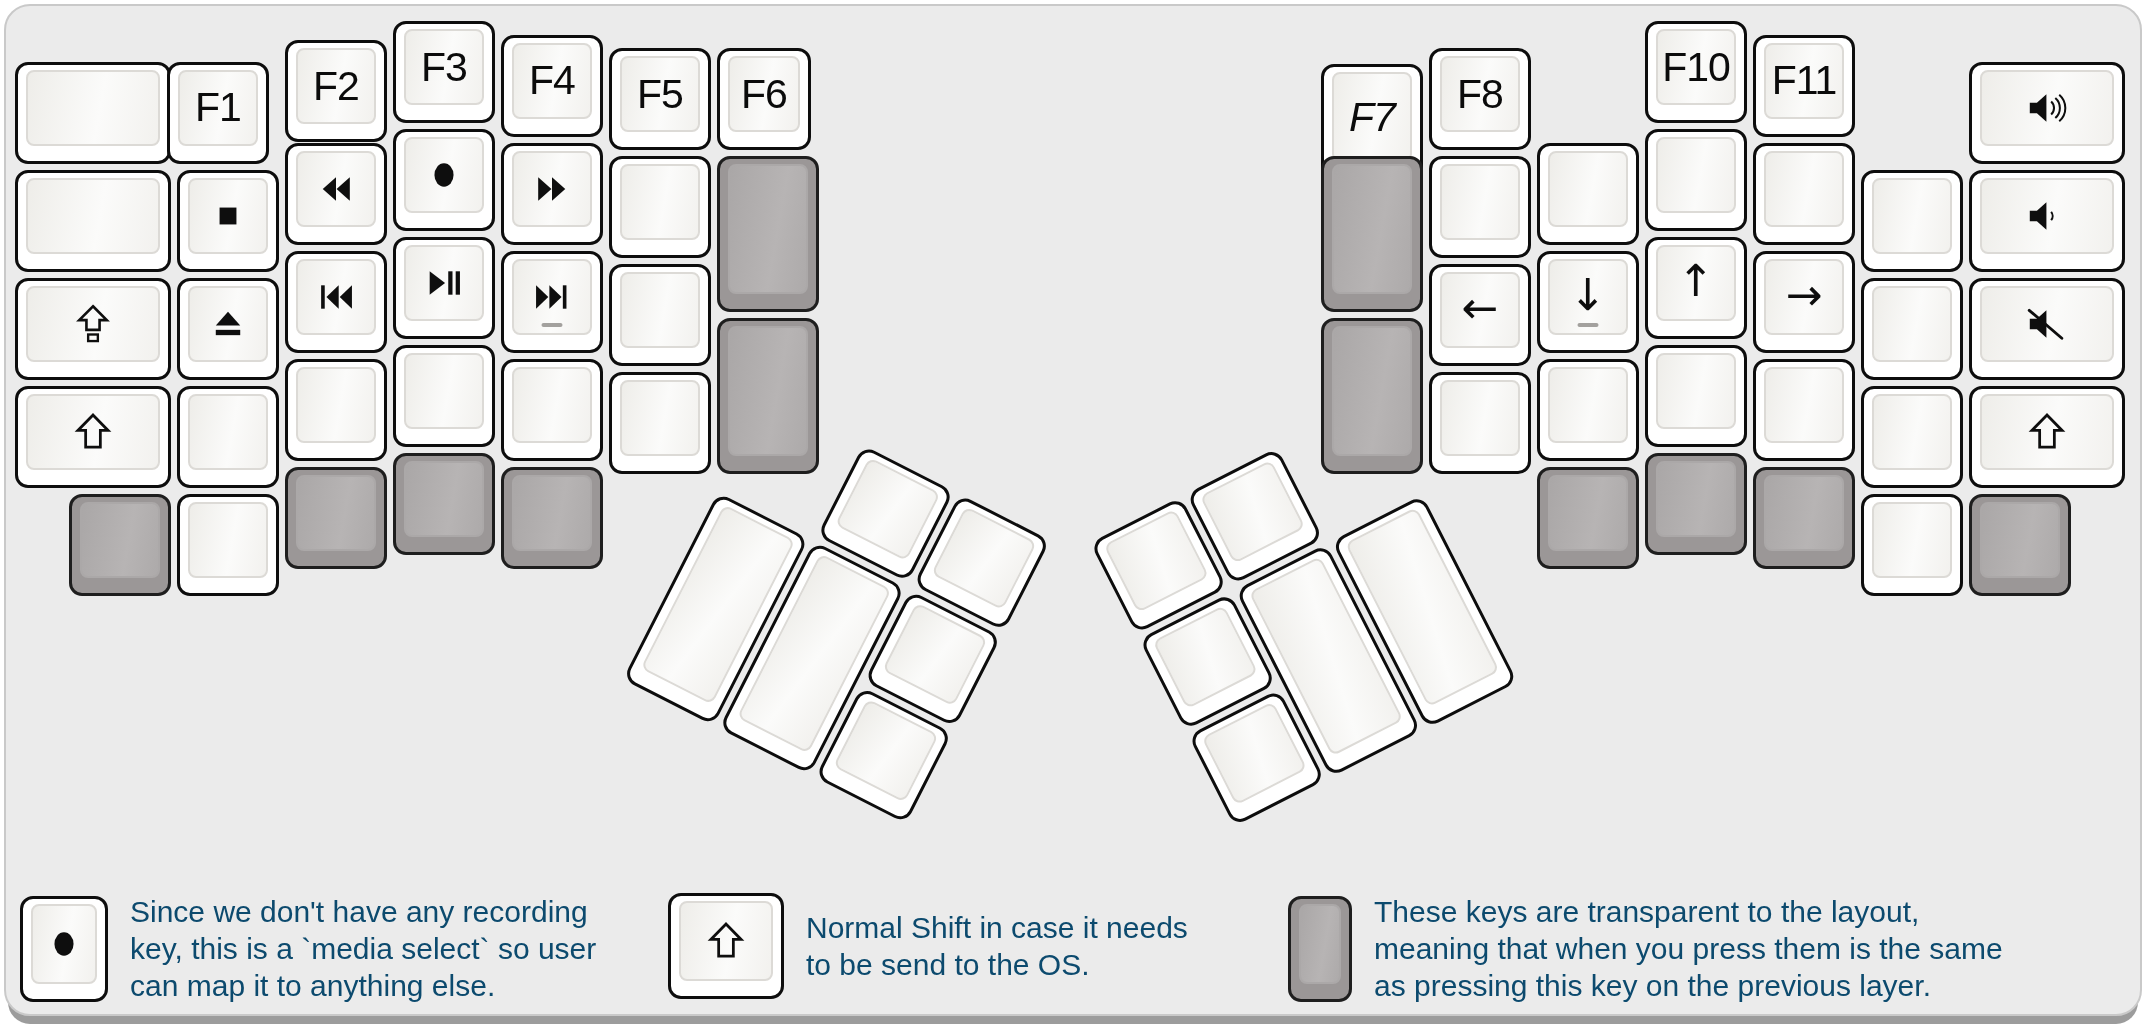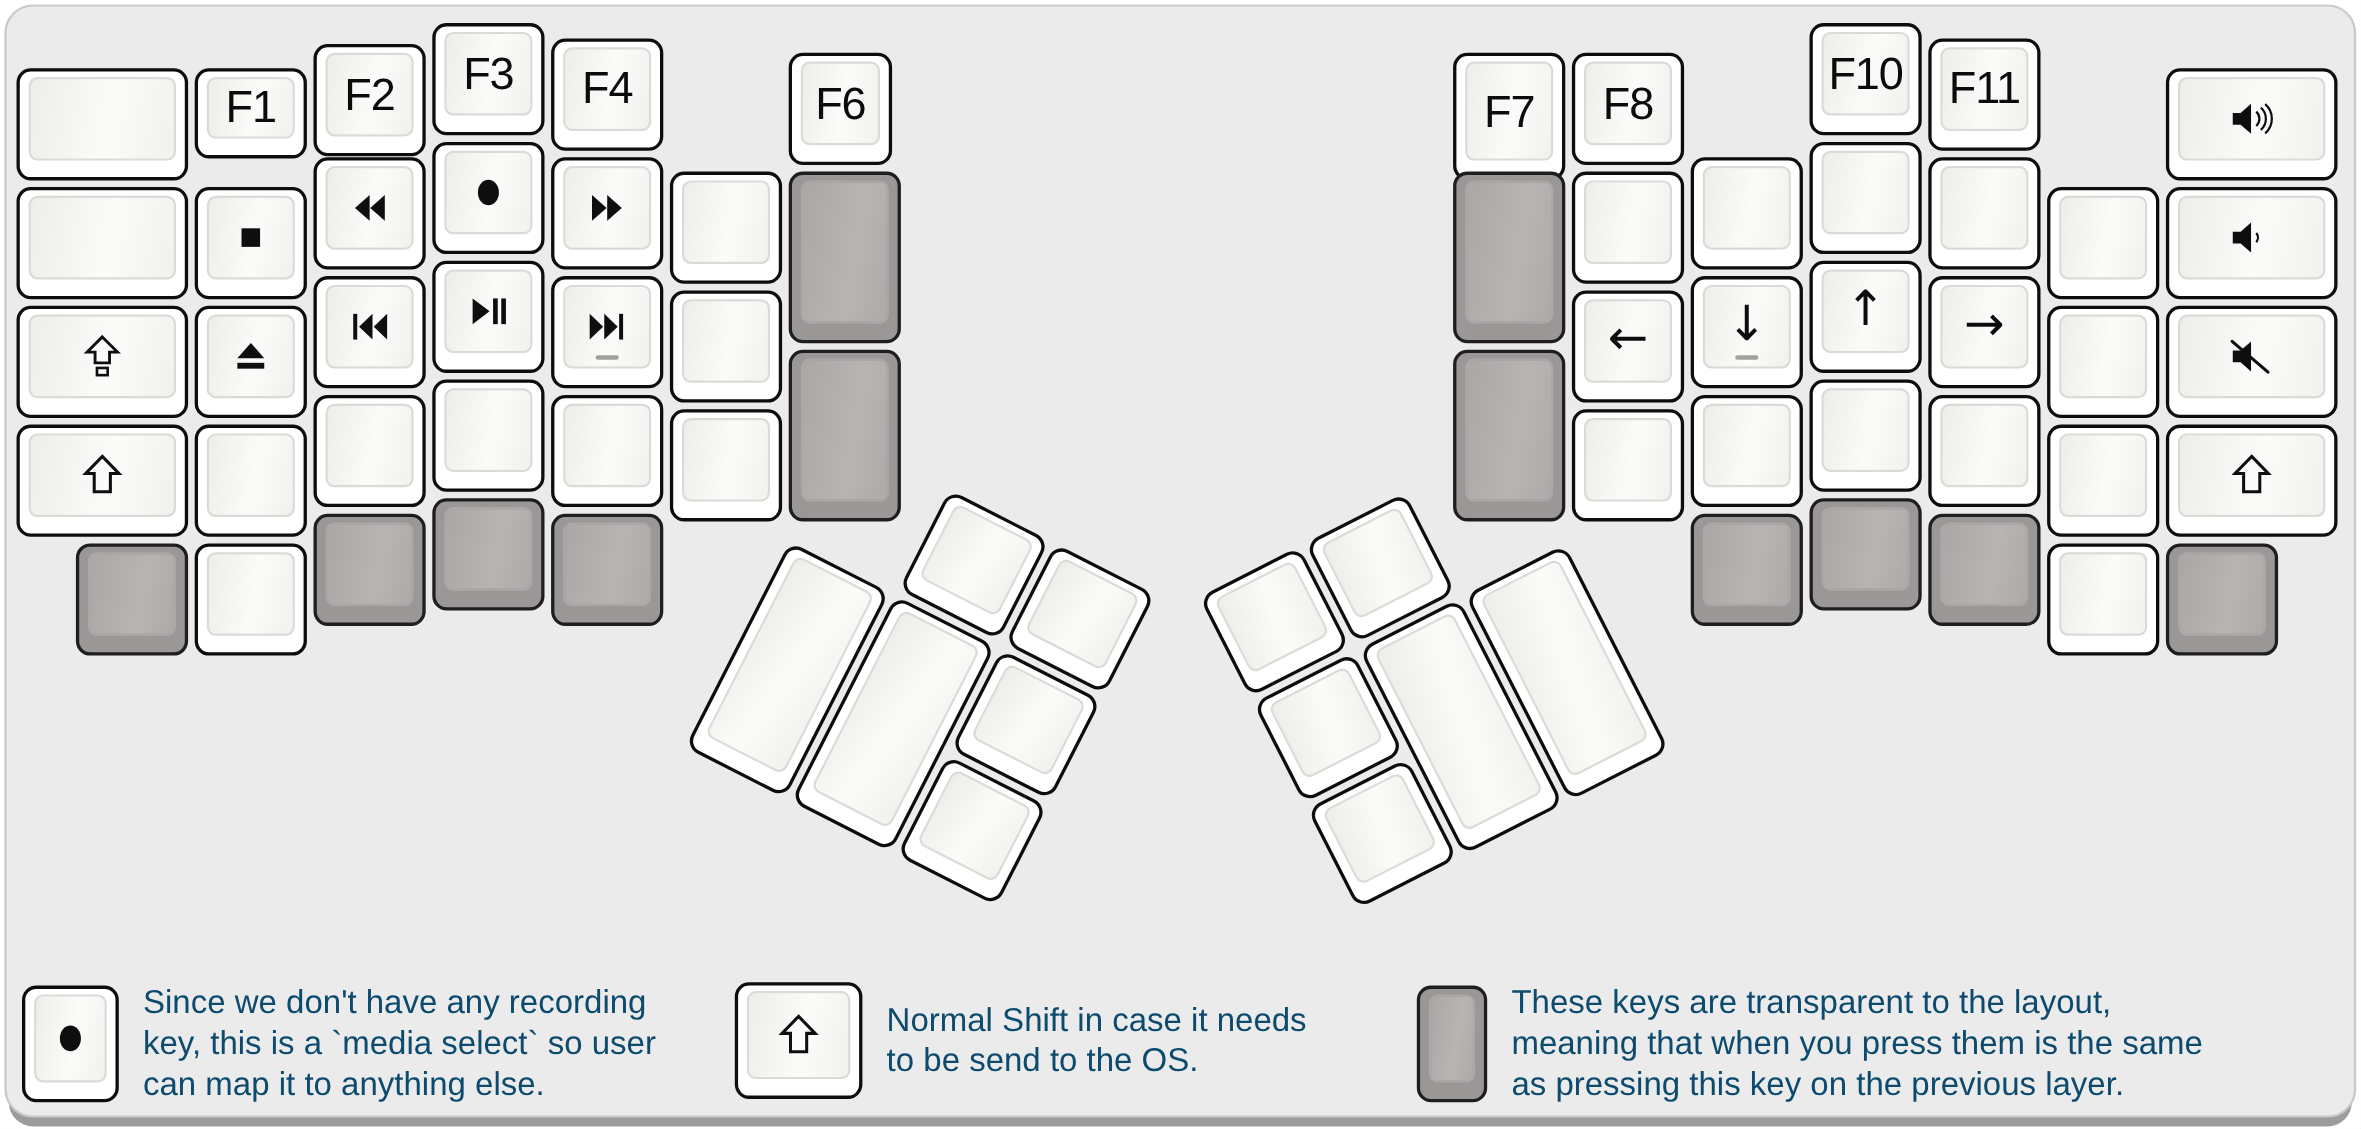--- a/index.html
+++ b/index.html
@@ -70,21 +70,21 @@
       <div class="key" style="left: 0px; top: 364.5px; width: 156px; height: 102px;">
         <div class="cap">
           <svg viewBox="0 0 32 32" width="42" height="42">
             <path d="M16 3L27.5 14.8H21.6V27.5H10.4V14.8H4.5Z" fill="none" stroke="#0e0e0e" stroke-width="2.1"></path>
           </svg>
         </div>
       </div>
       <div class="key gray" style="left: 54px; top: 472.5px; width: 102px; height: 102px;">
         <div class="cap"></div>
       </div>
-      <div class="key" style="left: 162px; top: 40.5px; width: 102px; height: 82px;">
+      <div class="key" style="left: 152px; top: 40.5px; width: 102px; height: 102px;">
         <div class="cap">
           <span class="klabel">F1</span>
         </div>
       </div>
       <div class="key" style="left: 162px; top: 148.5px; width: 102px; height: 102px;">
         <div class="cap">
           <svg viewBox="0 0 32 32" width="30" height="30">
             <rect x="7" y="7" width="18" height="18" fill="#0e0e0e"></rect>
           </svg>
         </div>
@@ -180,20 +180,25 @@
           </svg>
           <div class="homing"></div>
         </div>
       </div>
       <div class="key" style="left: 486px; top: 337.5px; width: 102px; height: 102px;">
         <div class="cap"></div>
       </div>
       <div class="key gray" style="left: 486px; top: 445.5px; width: 102px; height: 102px;">
         <div class="cap"></div>
       </div>
+      <div class="key" style="left: 594px; top: 27px; width: 102px; height: 102px;">
+        <div class="cap">
+          <span class="klabel">F5</span>
+        </div>
+      </div>
       <div class="key" style="left: 594px; top: 135px; width: 102px; height: 102px;">
         <div class="cap"></div>
       </div>
       <div class="key" style="left: 594px; top: 243px; width: 102px; height: 102px;">
         <div class="cap"></div>
       </div>
       <div class="key" style="left: 594px; top: 351px; width: 102px; height: 102px;">
         <div class="cap"></div>
       </div>
       <div class="key" style="left: 702px; top: 27px; width: 94px; height: 102px;">
@@ -202,21 +207,21 @@
         </div>
       </div>
       <div class="key gray" style="left: 702px; top: 135px; width: 102px; height: 156px;">
         <div class="cap"></div>
       </div>
       <div class="key gray" style="left: 702px; top: 297px; width: 102px; height: 156px;">
         <div class="cap"></div>
       </div>
     </div>
   <div class="half" id="right-half" style="left: 1321px; top: 21px; width: 810px; height: 594px;">
-      <div class="key" style="left: 0px; top: 27px; width: 102px; height: 116px;">
+      <div class="key" style="left: 0px; top: 43px; width: 102px; height: 116px; font-style: italic;">
         <div class="cap">
           <span class="klabel">F7</span>
         </div>
       </div>
       <div class="key gray" style="left: 0px; top: 135px; width: 102px; height: 156px;">
         <div class="cap"></div>
       </div>
       <div class="key gray" style="left: 0px; top: 297px; width: 102px; height: 156px;">
         <div class="cap"></div>
       </div>

